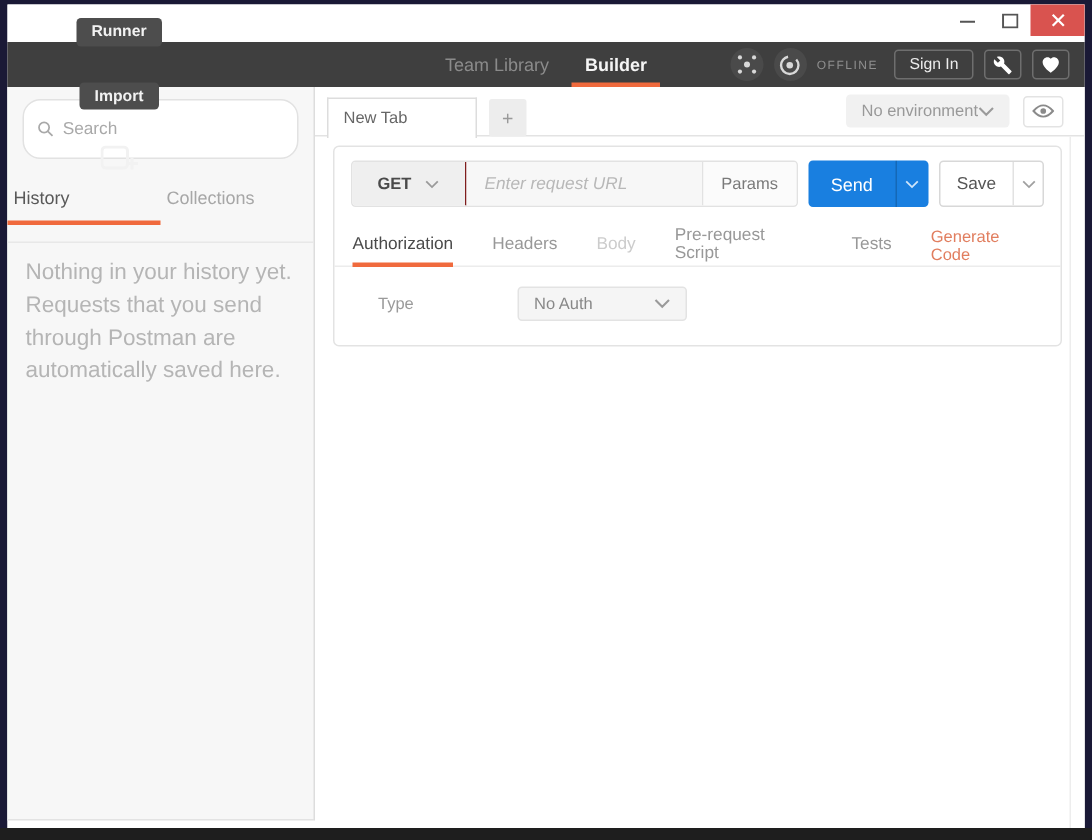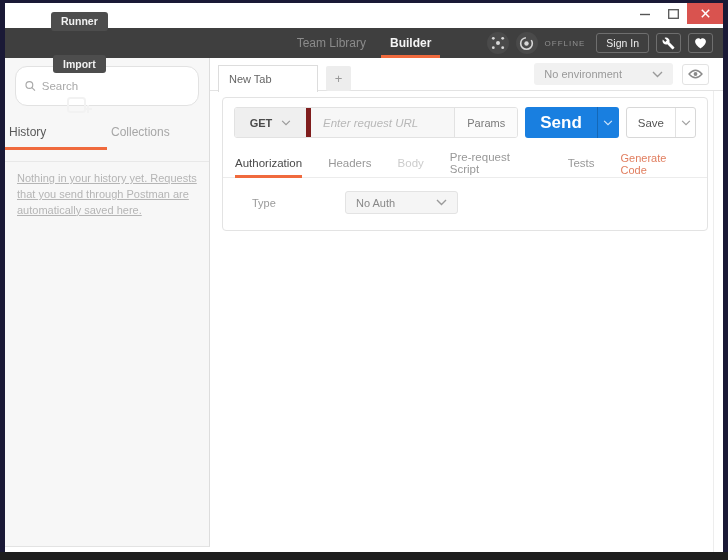--- a/index.html
+++ b/index.html
@@ -95,21 +95,21 @@
   .search-wrap input::placeholder { color:#a9a9a9; }
   .sb-tabs { display:flex; margin-top:4px; }
   .sb-tab {
     flex:1; text-align:left; font-size:12px; padding:9px 4px 8px;
     border-bottom:3px solid transparent; cursor:pointer;
   }
   .sb-tab.active { color:#595959; border-bottom-color:#f06a3d; }
   .sb-tab.inactive { color:#a7a7a7; }
   .sb-divider { border-top:1px solid #e8e8e8; margin-top:11px; }
   .sb-empty {
-    padding:9px 12px; font-size:11px; color:#b5b5b5; line-height:1.45;text-decoration:underline;
+    padding:9px 12px; font-size:15px; color:#b5b5b5; line-height:1.45;
   }
 
   
   .main { flex:1; position:relative; background:#fff; min-width:0; }
   .scroll-line { position:absolute; top:33px; bottom:0; right:9px; width:1px; background:#ededed; }
 
   .tabstrip {
     height:33px; border-bottom:1px solid #e3e3e3; display:flex;
     align-items:flex-start; padding-left:8px;
   }
@@ -119,61 +119,61 @@
     padding-left:10px; font-size:11px; color:#666; cursor:pointer;
   }
   .add-tab {
     margin:8px 0 0 8px; width:25px; height:25px; background:#ededed; border-radius:2px;
     display:flex; align-items:center; justify-content:center; color:#999;
     font-size:13px; cursor:pointer;
   }
   .strip-spacer { flex:1; }
   .env-select {
     align-self:center; height:22px; background:#f1f1f1; border-radius:3px;
-    display:flex; align-items:center; gap:30px; padding:0 10px; margin-right:9px;
+    display:flex; align-items:center; gap:0; padding:0 10px; margin-right:9px;
     font-size:11px; color:#999; cursor:pointer;
   }
   .eye-btn {
     align-self:center; width:27px; height:21px; border:1px solid #e3e3e3;
     border-radius:3px; display:flex; align-items:center; justify-content:center;
     color:#8a8a8a; margin-right:14px; cursor:pointer;
   }
 
   
   .builder-panel {
     margin:6px 15px 0 12px; border:1px solid #e3e3e3; border-radius:4px;
     background:#fff;
   }
   .req-row { display:flex; gap:7px; padding:9px 11px 10px; }
   .methodbar {
     flex:1; display:flex; border:1px solid #e2e2e2; border-radius:3px;
     overflow:hidden; height:31px; min-width:0;
   }
   .method {
-    width:76px; background:#efefef; border-right:5px solid #7f1d1d;
+    width:76px; background:#efefef; border-right:1px solid #7f1d1d;
     display:flex; align-items:center; justify-content:center; gap:9px;
     font-size:11px; font-weight:bold; color:#4a4a4a; cursor:pointer; flex:0 0 auto;
   }
   .method .chev { color:#9a9a9a; }
   .url-input {
     flex:1; min-width:0; border:none; outline:none; background:#f7f7f7;
     padding:0 12px; font-size:11.5px; color:#444; font-family:inherit;
     border-right:1px solid #e2e2e2;
     font-style:italic;
   }
   .url-input::placeholder { color:#b8b8b8; }
   .params-btn {
     width:62px; background:#fbfbfb; display:flex; align-items:center;
     justify-content:center; font-size:11px; color:#7a7a7a; cursor:pointer; flex:0 0 auto;
   }
   .send-btn {
     display:flex; height:31px; border-radius:3px; overflow:hidden;
     background:#197fe0; color:#fff; cursor:pointer; flex:0 0 auto;
   }
-  .send-main { padding:0 15px; display:flex; align-items:center; font-size:17px; font-weight:bold; }
+  .send-main { padding:0 15px; display:flex; align-items:center; font-size:12px; font-weight:normal; }
   .send-caret {
     width:22px; border-left:1px solid rgba(0,0,0,0.18);
     display:flex; align-items:center; justify-content:center;
   }
   .save-btn {
     display:flex; height:31px; border:1px solid #d8d8d8; border-radius:3px;
     overflow:hidden; background:#fff; color:#555; cursor:pointer; flex:0 0 auto;
   }
   .save-main { padding:0 11px; display:flex; align-items:center; font-size:11.5px; }
   .save-caret {

